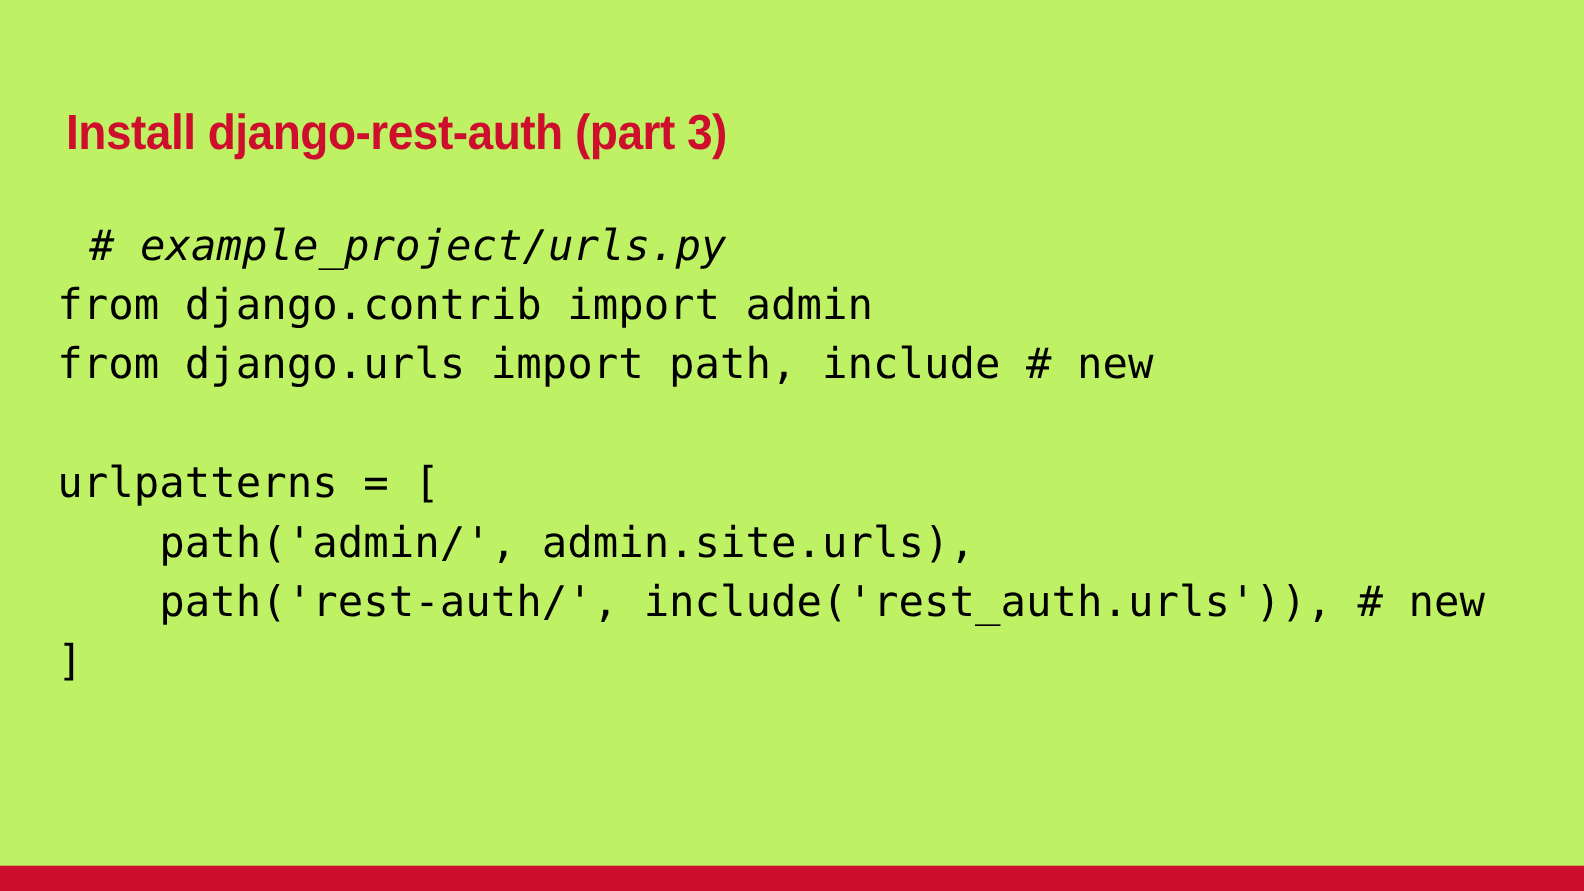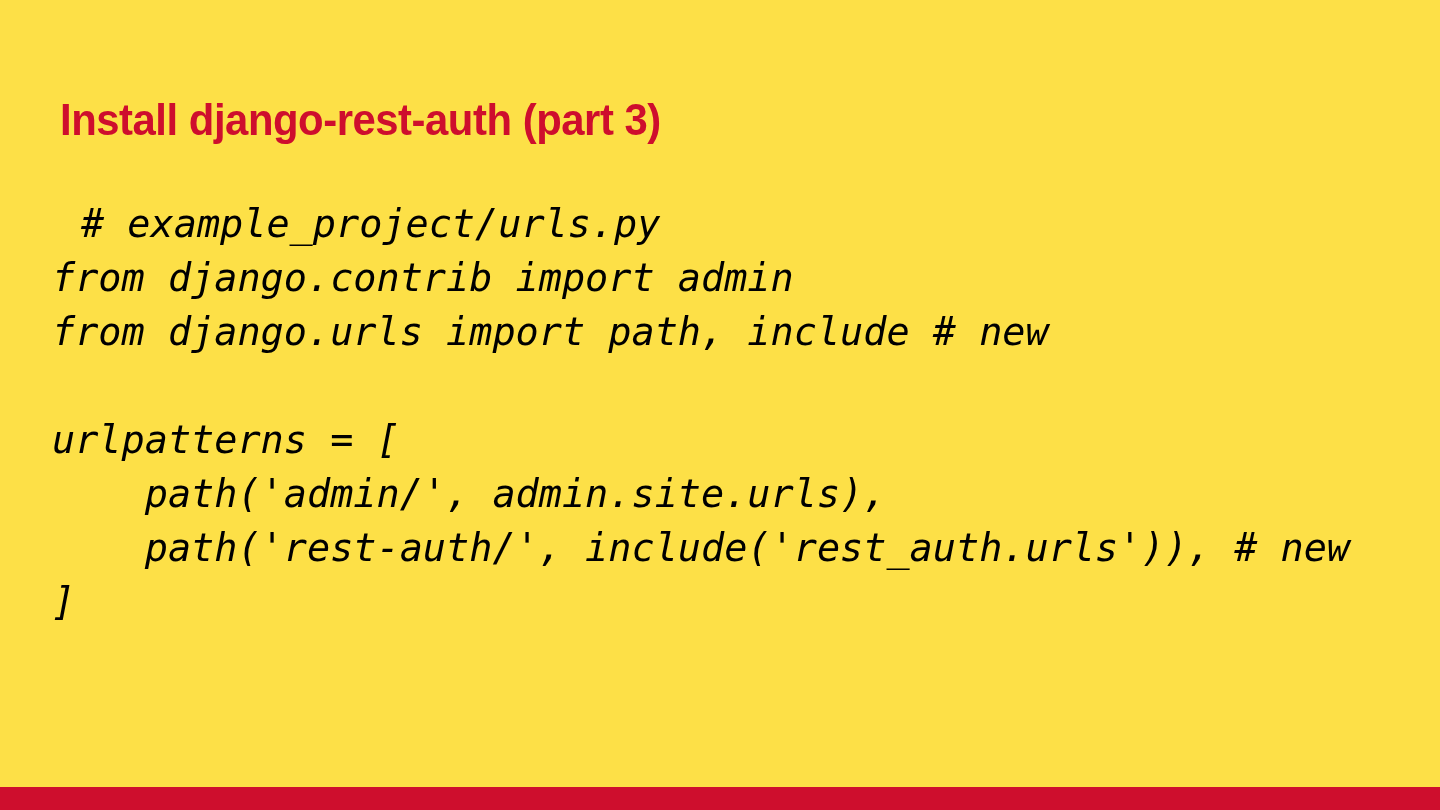--- a/index.html
+++ b/index.html
@@ -11,21 +11,21 @@
     height: 810px;
     background: #ffffff;
     font-family: "DejaVu Sans", sans-serif;
     overflow: hidden;
     position: relative;
   }
 
   .slide {
     position: absolute;
     inset: 0;
-    background: #fde047;
+    background: #bef264;
   }
 
   
   .slide-title {
     position: absolute;
     left: 60px;
     top: 62px;
     font-family: "Liberation Sans", sans-serif;
     font-weight: bold;
     font-size: 45px;
@@ -47,21 +47,20 @@
     font-size: 38.5px;
     line-height: 54px;
     color: #000000;
     white-space: pre;
     letter-spacing: 0px;
   }
   .code-line {
     display: block;
     height: 54px;
     white-space: pre;
-    font-style: italic;
   }
   .code-line.comment-italic {
     font-style: italic;
     margin-left: 29px;
   }
   .code-line.blank {
     height: 54px;
   }
 
   

